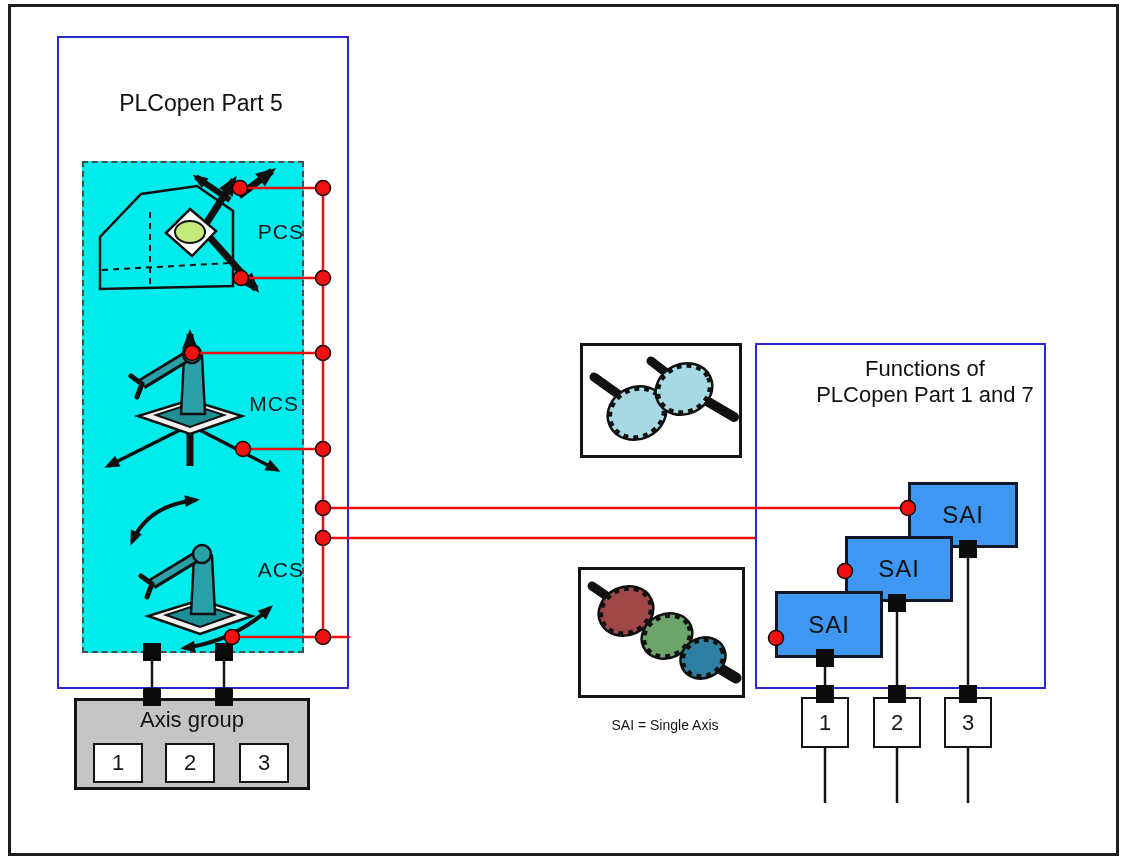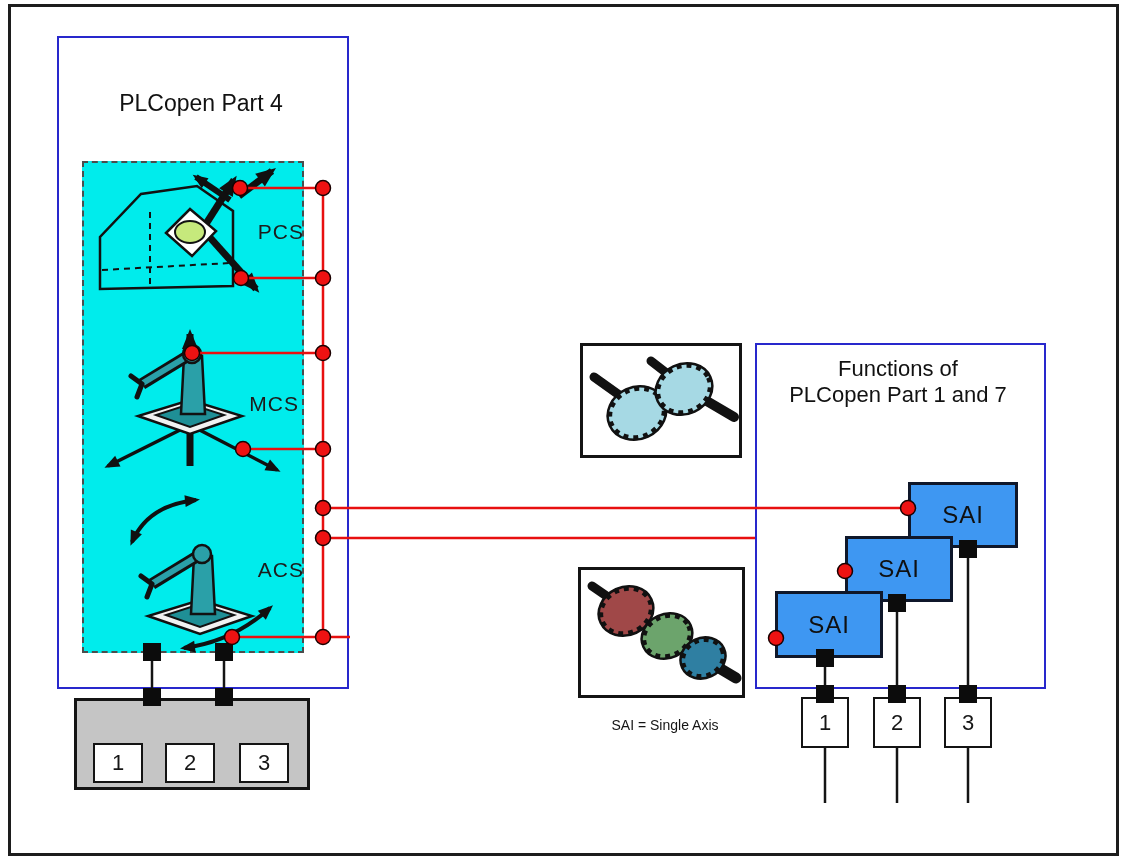--- a/index.html
+++ b/index.html
@@ -33,49 +33,50 @@
   .axis-group-title { left:78px; top:706px; width:228px; }
   .mini-box {
     background:#ffffff; border:2px solid #141414; box-sizing:border-box;
     display:flex; align-items:center; justify-content:center;
     font-size:22px; color:#161616; z-index:2;
   }
   .gear-box {
     background:#ffffff; border:3px solid #141414; box-sizing:border-box; z-index:1;
   }
   .right-box { left:755px; top:343px; width:287px; height:342px; background:#ffffff; }
-  .right-title { left:762px; top:356px; width:272px; font-size:22px; line-height:26px; }
+  .right-title { left:789px; top:356px; width:272px; font-size:22px; line-height:26px; }
   .sai-box {
     background:#3e97f2; border:3px solid #0f172a; box-sizing:border-box;
     display:flex; align-items:center; justify-content:center;
     font-size:24px; letter-spacing:1px; color:#101010;
   }
   .legend {
     left:545px; top:712px; width:240px; text-align:center;
     font-size:14px; line-height:27px; color:#151515; z-index:20;
   }
   .overlay { left:0; top:0; width:1123px; height:862px; z-index:10; pointer-events:none; }
 </style>
 </head>
 <body>
 
 <div class="scene">
 
   <div class="abs outer-frame"></div>
 
   <div class="abs panel-blue" style="left:57px; top:36px; width:288px; height:649px;"></div>
-  <div class="abs panel-title" style="left:77px; top:90px; width:248px;">PLCopen Part 4</div>
+  <div class="abs panel-title" style="left:77px; top:90px; width:248px;">PLCopen Part 5</div>
 
   <div class="abs cyan-region"></div>
 
   <div class="abs cs-label" style="left:244px; top:220px;">PCS</div>
   <div class="abs cs-label" style="left:239px; top:392px;">MCS</div>
   <div class="abs cs-label" style="left:244px; top:558px;">ACS</div>
 
   <div class="abs axis-group-box"></div>
+  <div class="abs panel-title axis-group-title" style="font-size:22px;">Axis group</div>
   <div class="abs mini-box" style="left:93px;  top:743px; width:50px; height:40px;">1</div>
   <div class="abs mini-box" style="left:165px; top:743px; width:50px; height:40px;">2</div>
   <div class="abs mini-box" style="left:239px; top:743px; width:50px; height:40px;">3</div>
 
   <div class="abs gear-box" style="left:580px; top:343px; width:162px; height:115px;"></div>
   <div class="abs gear-box" style="left:578px; top:567px; width:167px; height:131px;"></div>
 
   <div class="abs panel-blue right-box"></div>
   <div class="abs panel-title right-title">
     <div>Functions of</div>

